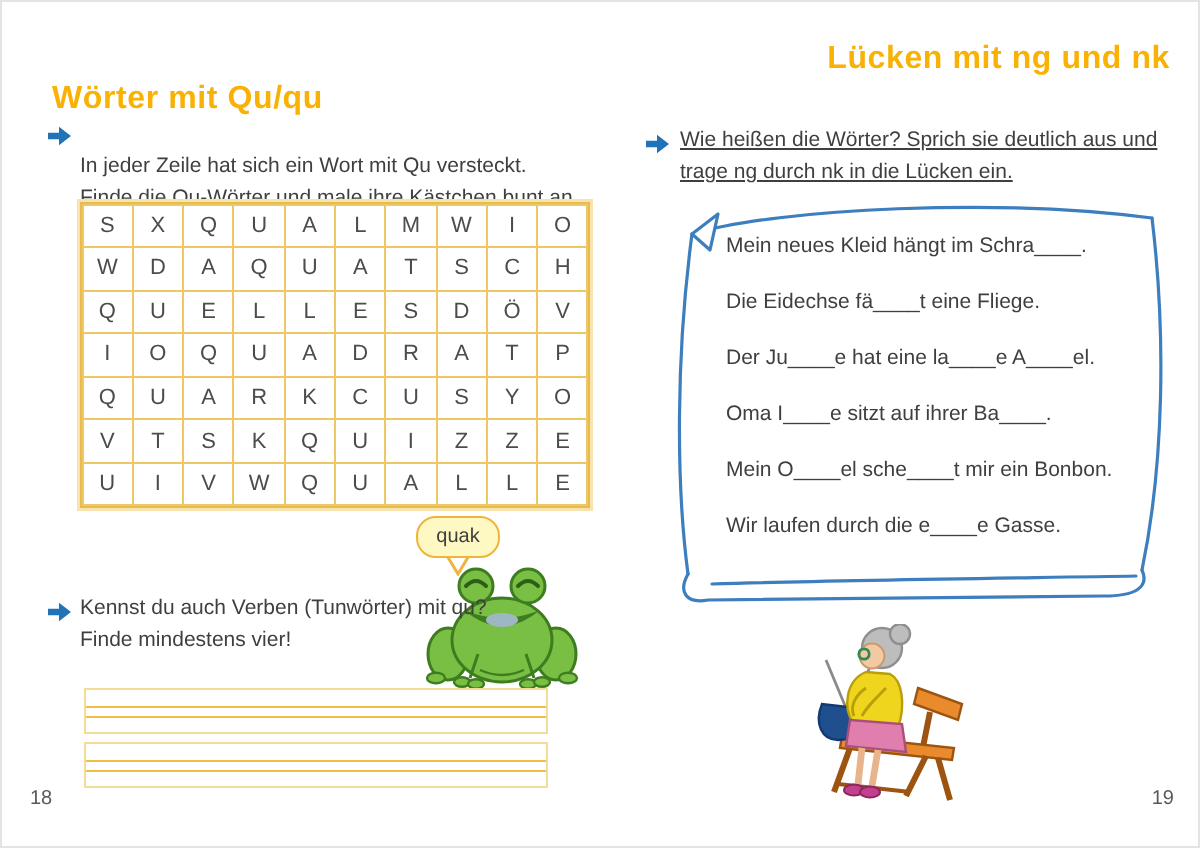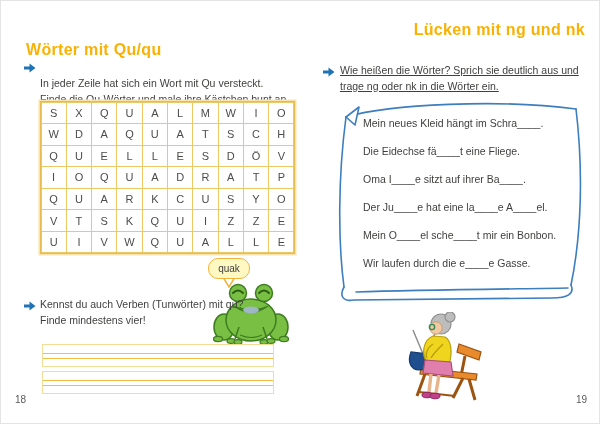--- a/index.html
+++ b/index.html
@@ -187,21 +187,21 @@
 
   <div class="pagenum" style="left:15px;">18</div>
 
   <div class="title title-right">Lücken mit ng und nk</div>
 
   <svg class="arrow" style="left:323px;top:67px;" viewBox="0 0 12 10">
     <path d="M0,3.4 H5.5 V0.4 L11.5,5 L5.5,9.6 V6.6 H0 Z" fill="#2173B8"></path>
   </svg>
   <div class="instr" style="left:340px;top:63px;text-decoration:underline;">
     <div>Wie heißen die Wörter? Sprich sie deutlich aus und</div>
-    <div>trage ng oder nk in die Wörter ein.</div>
+    <div>trage ng durch nk in die Lücken ein.</div>
   </div>
 
   <div class="scroll-wrap">
     <svg class="scroll-svg" width="258" height="215" viewBox="0 0 258 215">
       <g fill="none" stroke="#3D7EBE" stroke-width="1.6" stroke-linecap="round" stroke-linejoin="round">
 
         <path d="M16,25 C60,12 170,7 246,17"></path>
 
         <path d="M246,17 C253,75 252,140 241,193"></path>
 
@@ -209,22 +209,22 @@
 
         <path d="M14,195 C9,204 13,210 24,208 L222,206 C237,206 245,202 241,193"></path>
         <path d="M26,200 C90,198 180,197 238,196"></path>
 
         <path d="M16,25 L29,15 L25,33 Z" fill="#ffffff"></path>
       </g>
     </svg>
     <div class="sentences">
       <div class="sentence">Mein neues Kleid hängt im Schra____.</div>
       <div class="sentence">Die Eidechse fä____t eine Fliege.</div>
+      <div class="sentence">Der Ju____e hat eine la____e A____el.</div>
       <div class="sentence">Oma I____e sitzt auf ihrer Ba____.</div>
-      <div class="sentence">Der Ju____e hat eine la____e A____el.</div>
       <div class="sentence">Mein O____el sche____t mir ein Bonbon.</div>
       <div class="sentence">Wir laufen durch die e____e Gasse.</div>
     </div>
   </div>
 
   <svg class="granny" width="84" height="92" viewBox="0 0 84 92">
 
     <path d="M56,32 L78,40 L76,48 L54,40 Z" fill="#E98A2D" stroke="#9C5410" stroke-width="1.2"></path>
     <path d="M62,44 L58,64" stroke="#9C5410" stroke-width="3"></path>
 

